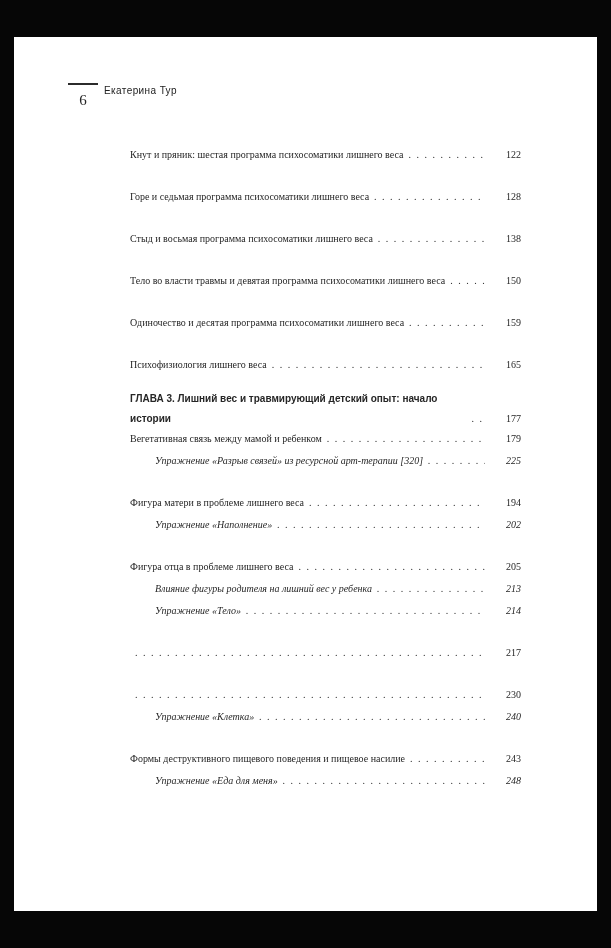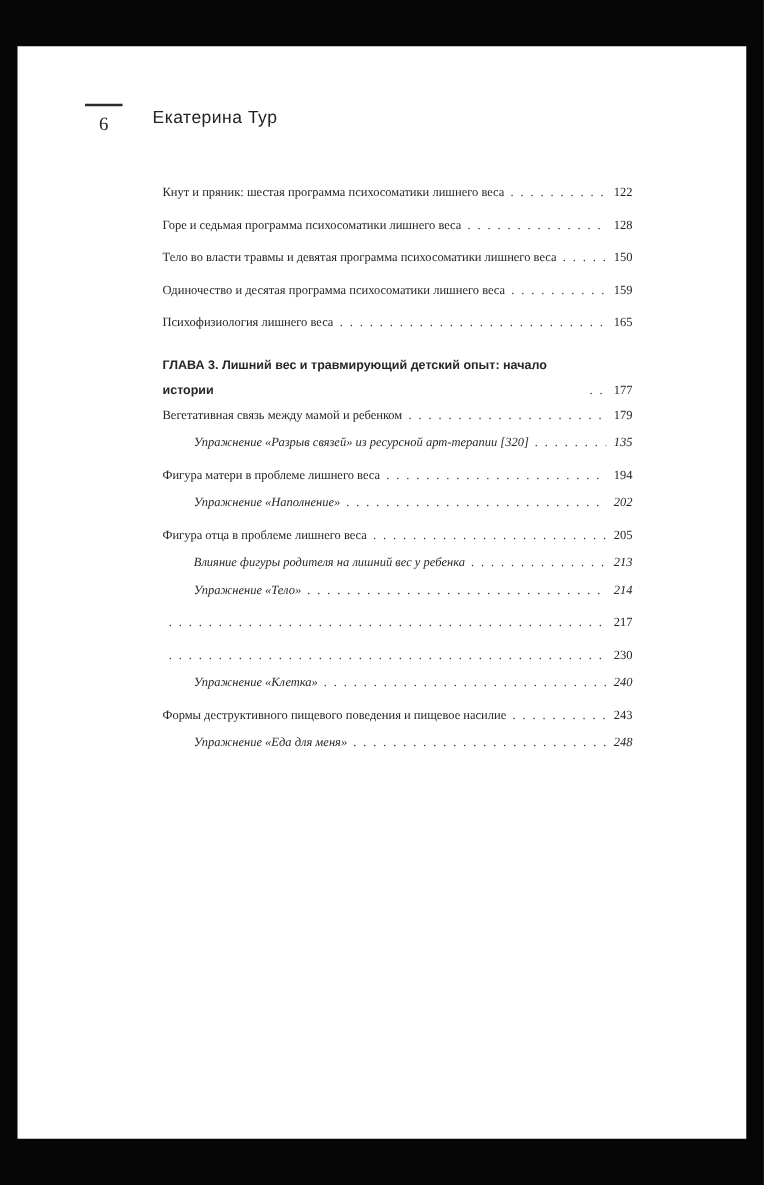--- a/index.html
+++ b/index.html
@@ -22,35 +22,35 @@
     padding: 46px 76px 40px 52px;
     overflow: hidden;
   }
 
   .page-header { display: flex; align-items: flex-start; }
   .folio { width: 34px; text-align: center; }
   .folio-rule { width: 30px; height: 2px; background: #2b2b2b; margin: 0 auto 7px auto; }
   .folio-number { font-size: 15px; color: #262626; }
   .running-header {
     font-family: "Liberation Sans", "DejaVu Sans", sans-serif;
-    font-size: 14px;
+    font-size: 10px;
     letter-spacing: 0.4px;
     color: #222;
-    margin-left: 22px;
+    margin-left: 4px;
     margin-top: 2px;
   }
 
   .toc {
     margin-top: 36px;
     margin-left: 64px;
     font-size: 10px;
     line-height: 20px;
   }
 
-  .toc-row { display: flex; align-items: flex-start; margin-top: 6px; }
+  .toc-row { display: flex; align-items: flex-start; margin-top: 22px; }
   .toc-row:first-child { margin-top: 0; }
 
   .toc-text { flex: 0 1 auto; }
 
   .toc-leader {
     flex: 1 1 14px;
     align-self: flex-end;
     overflow: hidden;
     white-space: nowrap;
     height: 20px;
@@ -59,21 +59,21 @@
     color: #2b2b2b;
   }
   .toc-leader::after {
     content: ". . . . . . . . . . . . . . . . . . . . . . . . . . . . . . . . . . . . . . . . . . . . . .";
   }
 
   .toc-page {
     flex: 0 0 auto;
     align-self: flex-end;
     min-width: 30px;
-    text-align: left;
+    text-align: right;
   }
 
   .toc-row.sub {
     padding-left: 25px;
     font-style: italic;
     margin-top: 2px;
   }
 
   .toc-row.chapter {
     font-family: "Liberation Sans", "DejaVu Sans", sans-serif;
@@ -106,20 +106,25 @@
     <span class="toc-text">Кнут и пряник: шестая программа психосоматики лишнего веса</span>
     <span class="toc-leader"></span>
     <span class="toc-page">122</span>
   </div>
         <div class="toc-row normal">
     <span class="toc-text">Горе и седьмая программа психосоматики лишнего веса</span>
     <span class="toc-leader"></span>
     <span class="toc-page">128</span>
   </div>
         <div class="toc-row normal">
+    <span class="toc-text">Стыд и восьмая программа психосоматики лишнего веса</span>
+    <span class="toc-leader"></span>
+    <span class="toc-page">138</span>
+  </div>
+        <div class="toc-row normal">
     <span class="toc-text">Тело во власти травмы и девятая программа психосоматики лишнего веса</span>
     <span class="toc-leader"></span>
     <span class="toc-page">150</span>
   </div>
         <div class="toc-row normal">
     <span class="toc-text">Одиночество и десятая программа психосоматики лишнего веса</span>
     <span class="toc-leader"></span>
     <span class="toc-page">159</span>
   </div>
         <div class="toc-row normal">
@@ -133,21 +138,21 @@
     <span class="toc-page">177</span>
   </div>
         <div class="toc-row normal">
     <span class="toc-text">Вегетативная связь между мамой и ребенком</span>
     <span class="toc-leader"></span>
     <span class="toc-page">179</span>
   </div>
         <div class="toc-row sub">
     <span class="toc-text">Упражнение «Разрыв связей» из ресурсной арт-терапии [320]</span>
     <span class="toc-leader"></span>
-    <span class="toc-page">135</span>
+    <span class="toc-page">225</span>
   </div>
         <div class="toc-row normal">
     <span class="toc-text">Фигура матери в проблеме лишнего веса</span>
     <span class="toc-leader"></span>
     <span class="toc-page">194</span>
   </div>
         <div class="toc-row sub">
     <span class="toc-text">Упражнение «Наполнение»</span>
     <span class="toc-leader"></span>
     <span class="toc-page">202</span>

